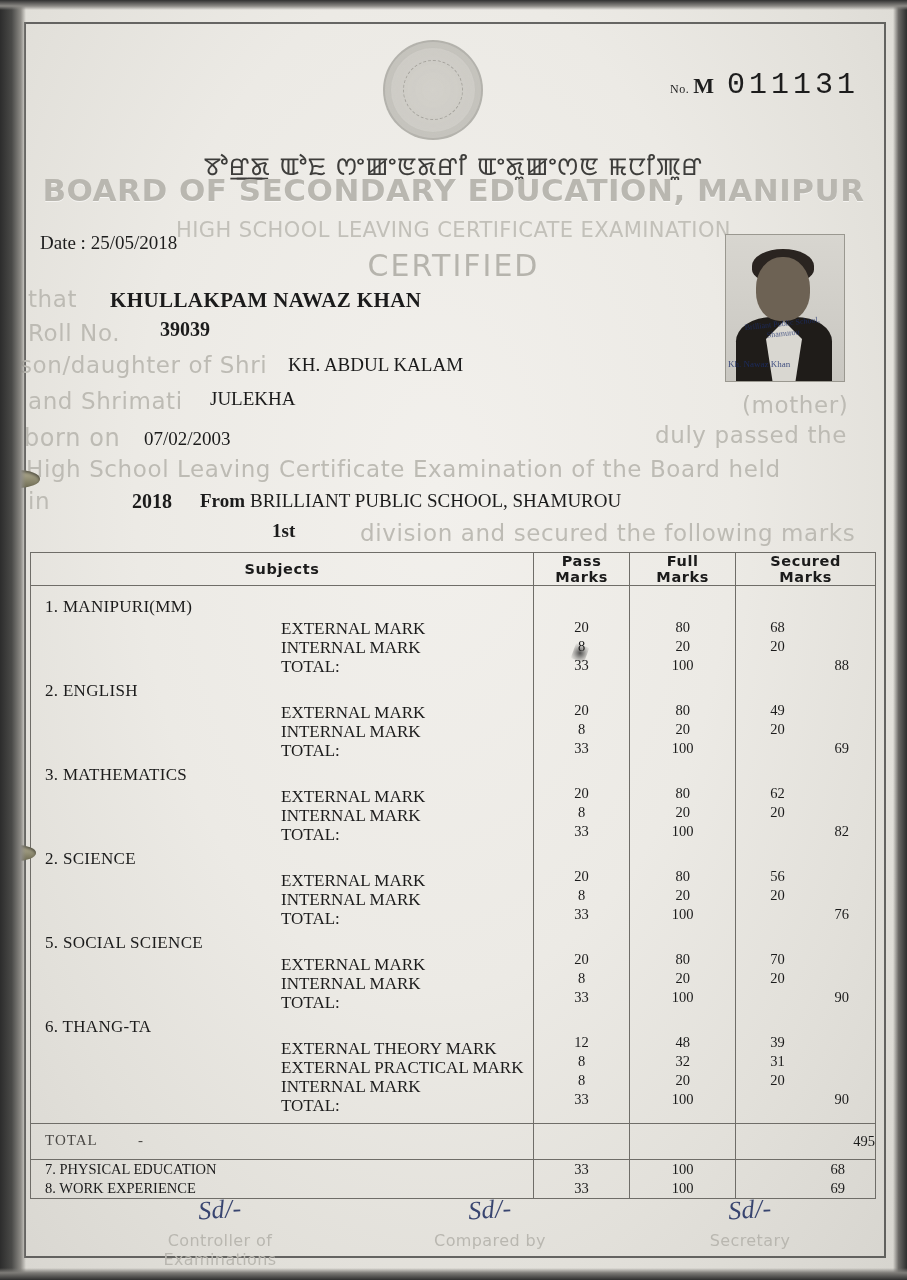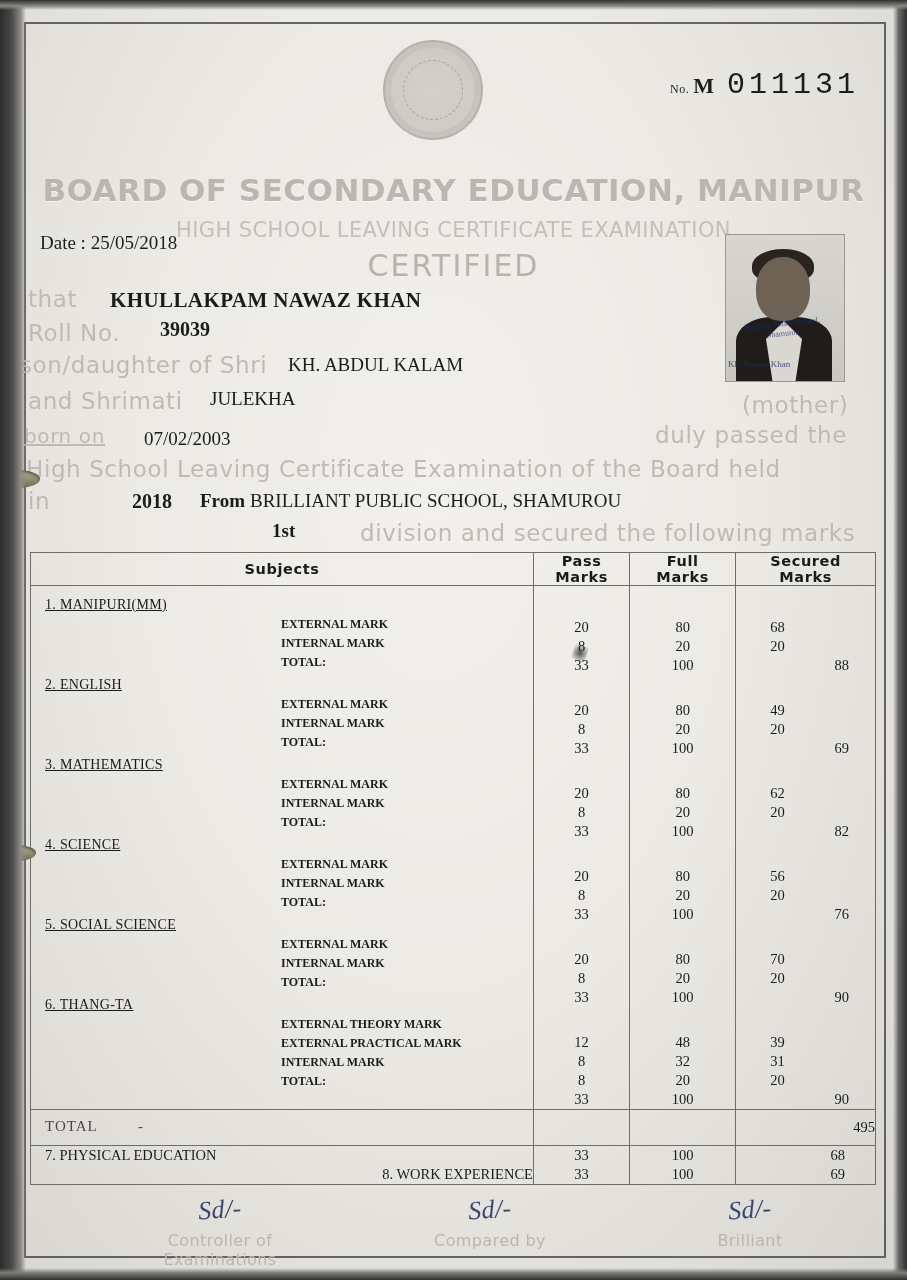--- a/index.html
+++ b/index.html
@@ -134,21 +134,21 @@
     color: #1b1b1b;
     font-family: "Liberation Serif", serif;
   }
 
   .date-line { left: 40px; top: 232px; font-size: 19px; color: #1d1d1d; font-family: "Liberation Serif", serif; }
 
   .lbl-that    { left: 28px;  top: 286px; font-size: 23px; }
   .lbl-roll    { left: 28px;  top: 320px; font-size: 23px; }
   .lbl-son     { left: 20px;  top: 352px; font-size: 23px; }
   .lbl-shri    { left: 28px;  top: 388px; font-size: 23px; }
-  .lbl-born    { left: 24px;  top: 424px; font-size: 20px; text-decoration: underline; }
+  .lbl-born    { left: 24px;  top: 424px; font-size: 24px; }
   .lbl-duly    { left: 655px; top: 422px; font-size: 23px; }
   .lbl-hsline  { left: 26px;  top: 456px; font-size: 23px; width: 845px; }
   .lbl-in      { left: 28px;  top: 488px; font-size: 23px; }
   .lbl-placed  { left: 28px;  top: 520px; font-size: 23px; }
   .lbl-division{ left: 360px; top: 520px; font-size: 23px; }
   .lbl-father  { left: 726px; top: 358px; font-size: 23px; }
   .lbl-mother  { left: 742px; top: 392px; font-size: 23px; }
 
   .val-name    { left: 110px; top: 288px; font-size: 21px; font-weight: bold; letter-spacing: .4px; }
   .val-roll    { left: 160px; top: 318px; font-size: 20px; font-weight: bold; }
@@ -225,30 +225,28 @@
     text-align: center;
     background: transparent;
   }
   .col-subj { width: 502px; }
   .col-pass { width: 96px; }
   .col-full { width: 106px; }
   .col-sec  { width: 140px; }
 
   .body-cell { vertical-align: top; }
   .subj-name {
-    font-size: 14px;
+    font-size: 17px;
     padding: 5px 0 2px 14px;
     letter-spacing: .3px;
-    text-decoration: underline;
   }
   .rowline {
     display: flex;
-    font-size: 12px;
+    font-size: 17px;
     line-height: 19px;
-    font-weight: bold;
   }
   .rowline .r-label { width: 248px; padding-left: 250px; }
   .nums { font-size: 14.5px; line-height: 19px; text-align: center; }
   .secured-col .sec-total { text-align: right; padding-right: 26px; }
   .secured-col .sec-val { text-align: left; padding-left: 34px; }
 
   .grid-cell { padding: 0; }
   .pad-top { height: 6px; }
 
   .total-row td { border-top: 1px dashed #6f6d68; border-bottom: 1px solid #6f6d68; }
@@ -300,20 +298,21 @@
   <div class="frame"></div>
 
   <div class="serial">
     <span class="lbl">No.</span>
     <span class="m">M</span>
     <span class="num">011131</span>
   </div>
 
   <div class="seal"></div>
 
+  <div class="mm-script">ꯕꯣꯔ꯭ꯗ ꯑꯣꯐ ꯁꯦꯀꯦꯟꯗꯔꯤ ꯑꯦꯗꯨꯀꯦꯁꯟ ꯃꯅꯤꯄꯨꯔ</div>
   <div class="board-title">BOARD OF SECONDARY EDUCATION, MANIPUR</div>
   <div class="exam-title">HIGH SCHOOL LEAVING CERTIFICATE EXAMINATION</div>
   <div class="certified">CERTIFIED</div>
 
   <div class="filled date-line">Date : 25/05/2018</div>
 
   <div class="form-label lbl-that">that</div>
   <div class="form-label lbl-roll">Roll No.</div>
   <div class="form-label lbl-son">son/daughter of Shri</div>
   <div class="form-label lbl-father">(father)</div>
@@ -391,21 +390,21 @@
                 <div class="subj-name">3. MATHEMATICS</div>
                 <div class="rowline">
                   <span class="r-label">EXTERNAL MARK</span>
                 </div>
                 <div class="rowline">
                   <span class="r-label">INTERNAL MARK</span>
                 </div>
                 <div class="rowline">
                   <span class="r-label">TOTAL:</span>
                 </div>
-                <div class="subj-name">4. SCIENCE</div>
+                <div class="subj-name">2. SCIENCE</div>
                 <div class="rowline">
                   <span class="r-label">EXTERNAL MARK</span>
                 </div>
                 <div class="rowline">
                   <span class="r-label">INTERNAL MARK</span>
                 </div>
                 <div class="rowline">
                   <span class="r-label">TOTAL:</span>
                 </div>
                 <div class="subj-name">5. SOCIAL SCIENCE</div>
@@ -533,21 +532,21 @@
             </div>
           </td>
           <td></td>
           <td></td>
           <td class="total-value">495</td>
         </tr>
         <tr class="extra-row">
           <td>
               <div id="extra-names" class="extra-label">
                 <div style="line-height: 19px;">7. PHYSICAL EDUCATION</div>
-                <div style="line-height: 19px; text-align: right;">8. WORK EXPERIENCE</div>
+                <div style="line-height: 19px;">8. WORK EXPERIENCE</div>
               </div>
             </td>
           <td>
               <div id="extra-pass" class="extra-num">
                 <div style="line-height: 19px;">33</div>
                 <div style="line-height: 19px;">33</div>
               </div>
             </td>
           <td>
               <div id="extra-full" class="extra-num">
@@ -572,21 +571,21 @@
     <div class="sig sig-1">
       <span class="ink">Sd/-</span>
       <span>Controller of Examinations</span>
     </div>
     <div class="sig sig-2">
       <span class="ink">Sd/-</span>
       <span>Compared by</span>
     </div>
     <div class="sig sig-3">
       <span class="ink">Sd/-</span>
-      <span>Brilliant</span>
+      <span>Secretary</span>
     </div>
   </div>
 
   <div class="spiral s1"></div>
   <div class="spiral s2"></div>
   <div class="edge-left"></div>
   <div class="edge-right"></div>
   <div class="edge-top"></div>
   <div class="edge-bottom"></div>
 </div>

